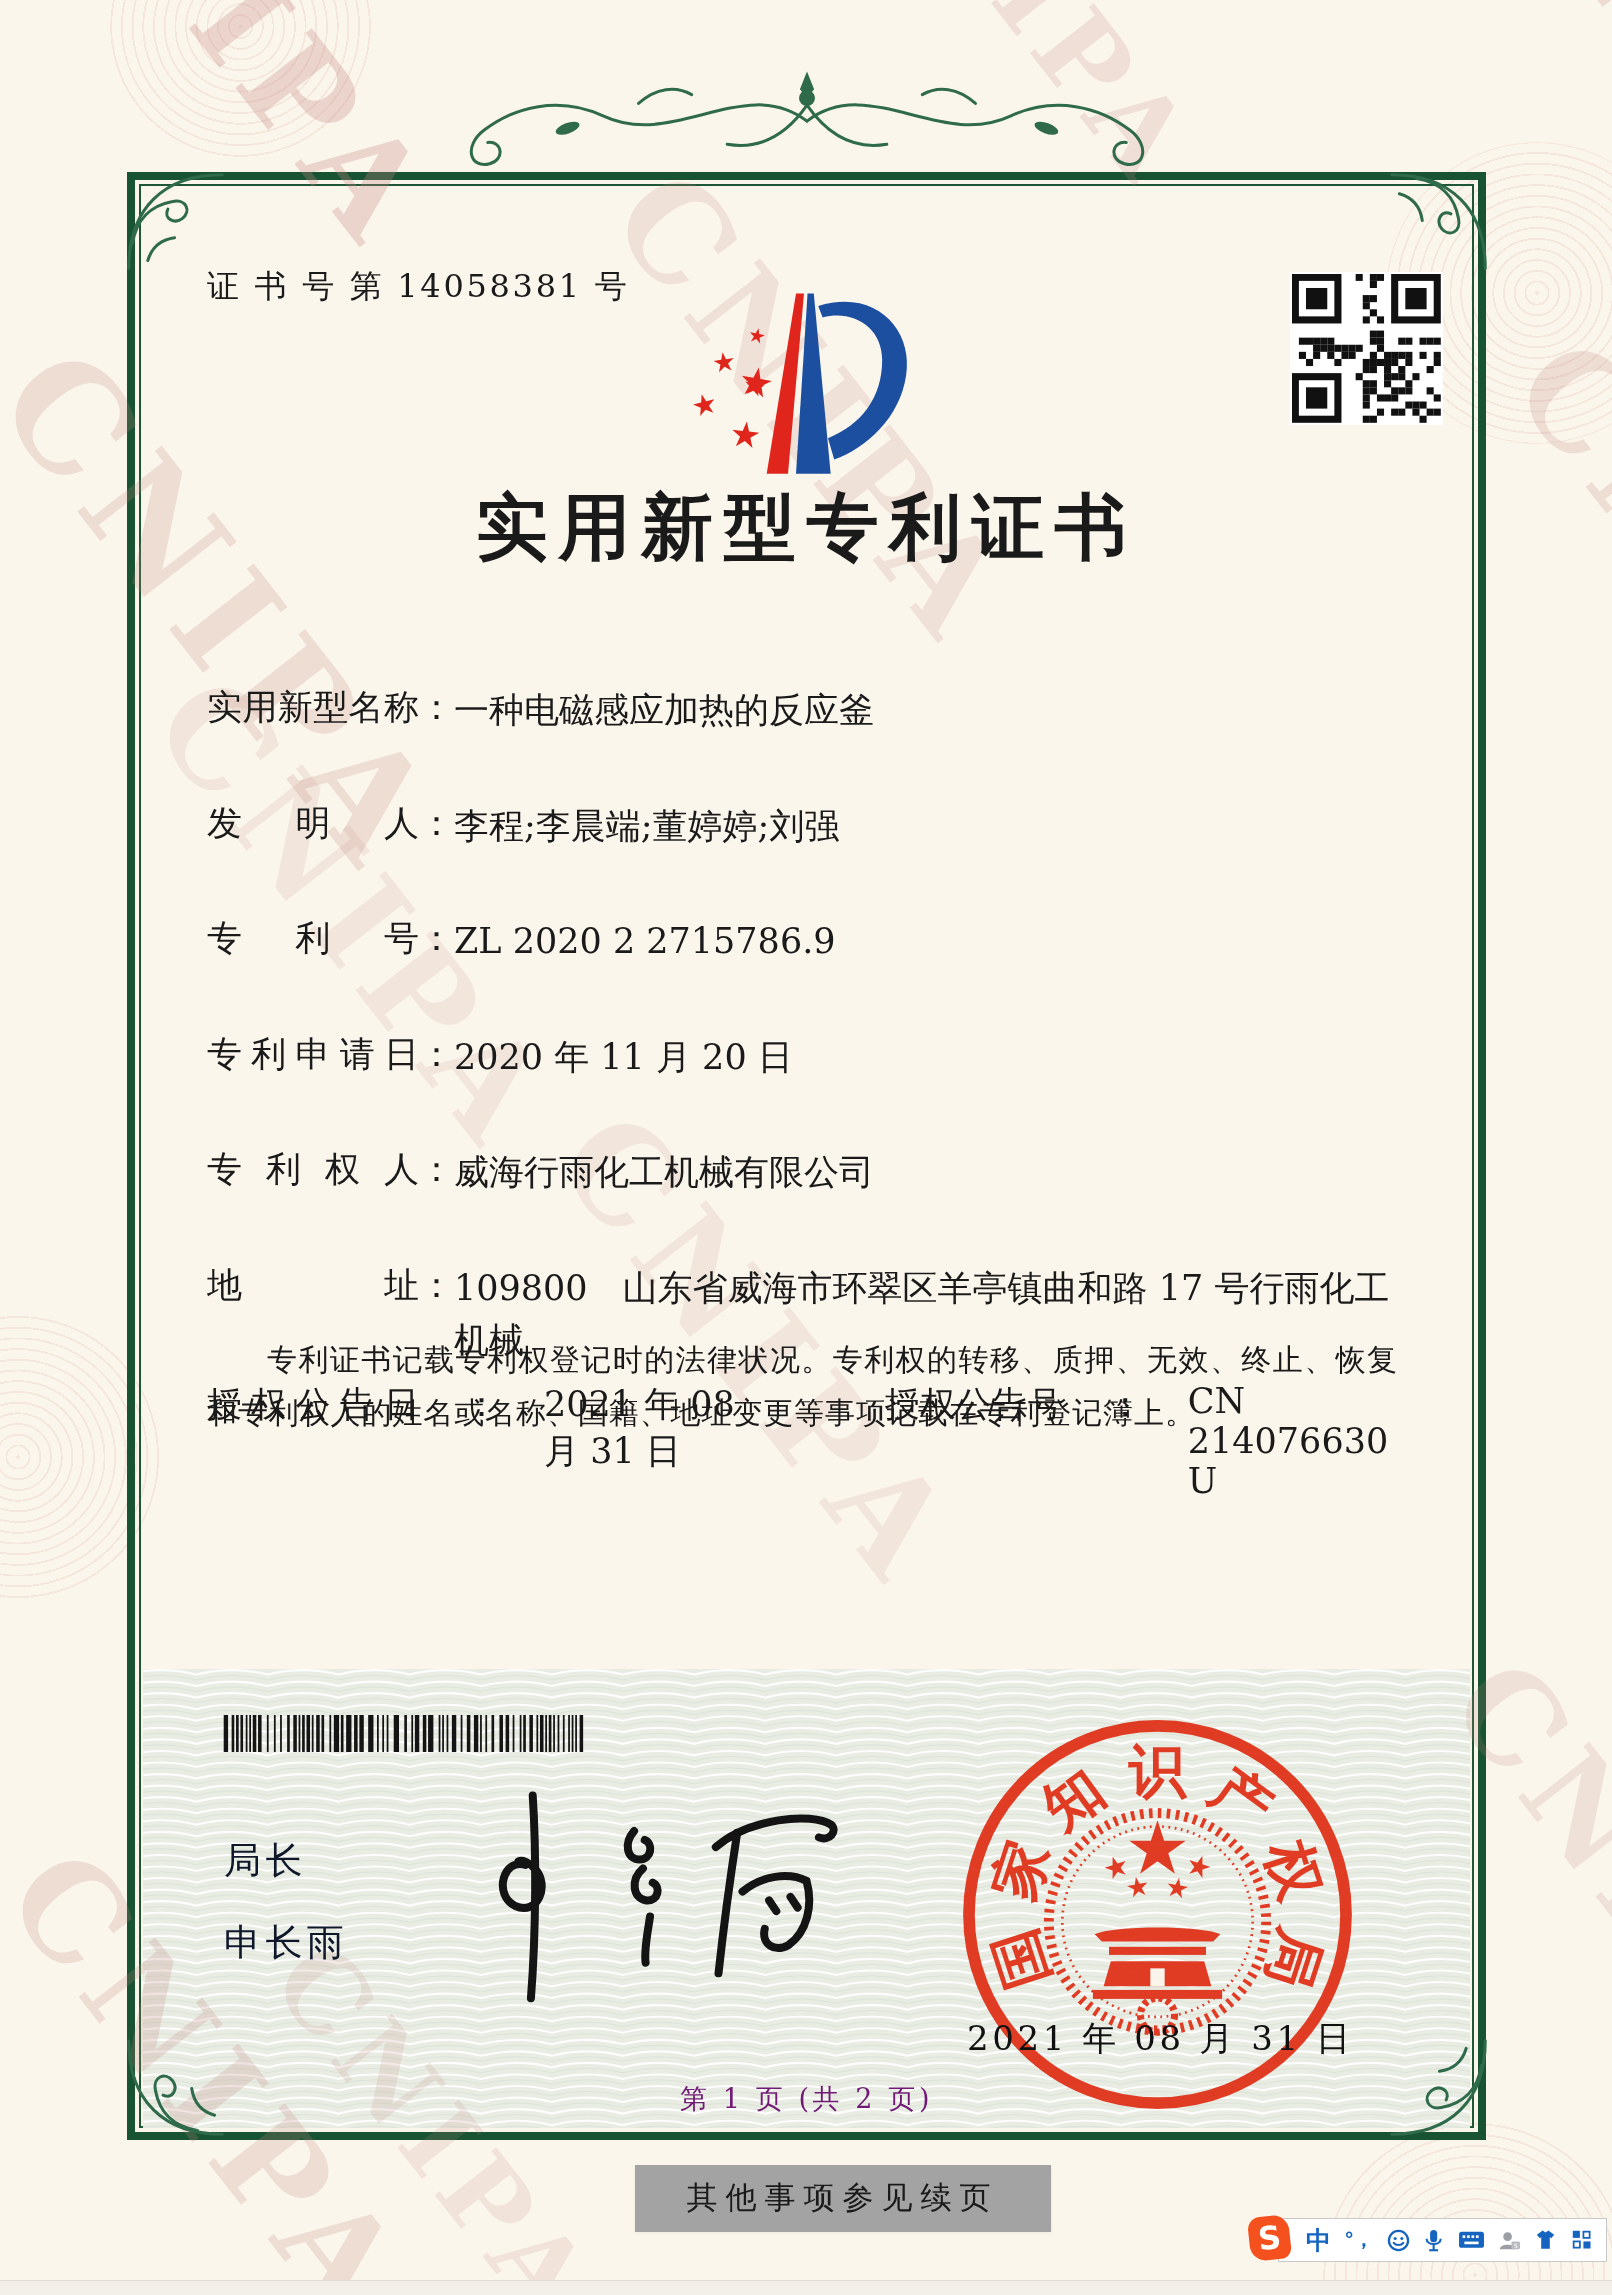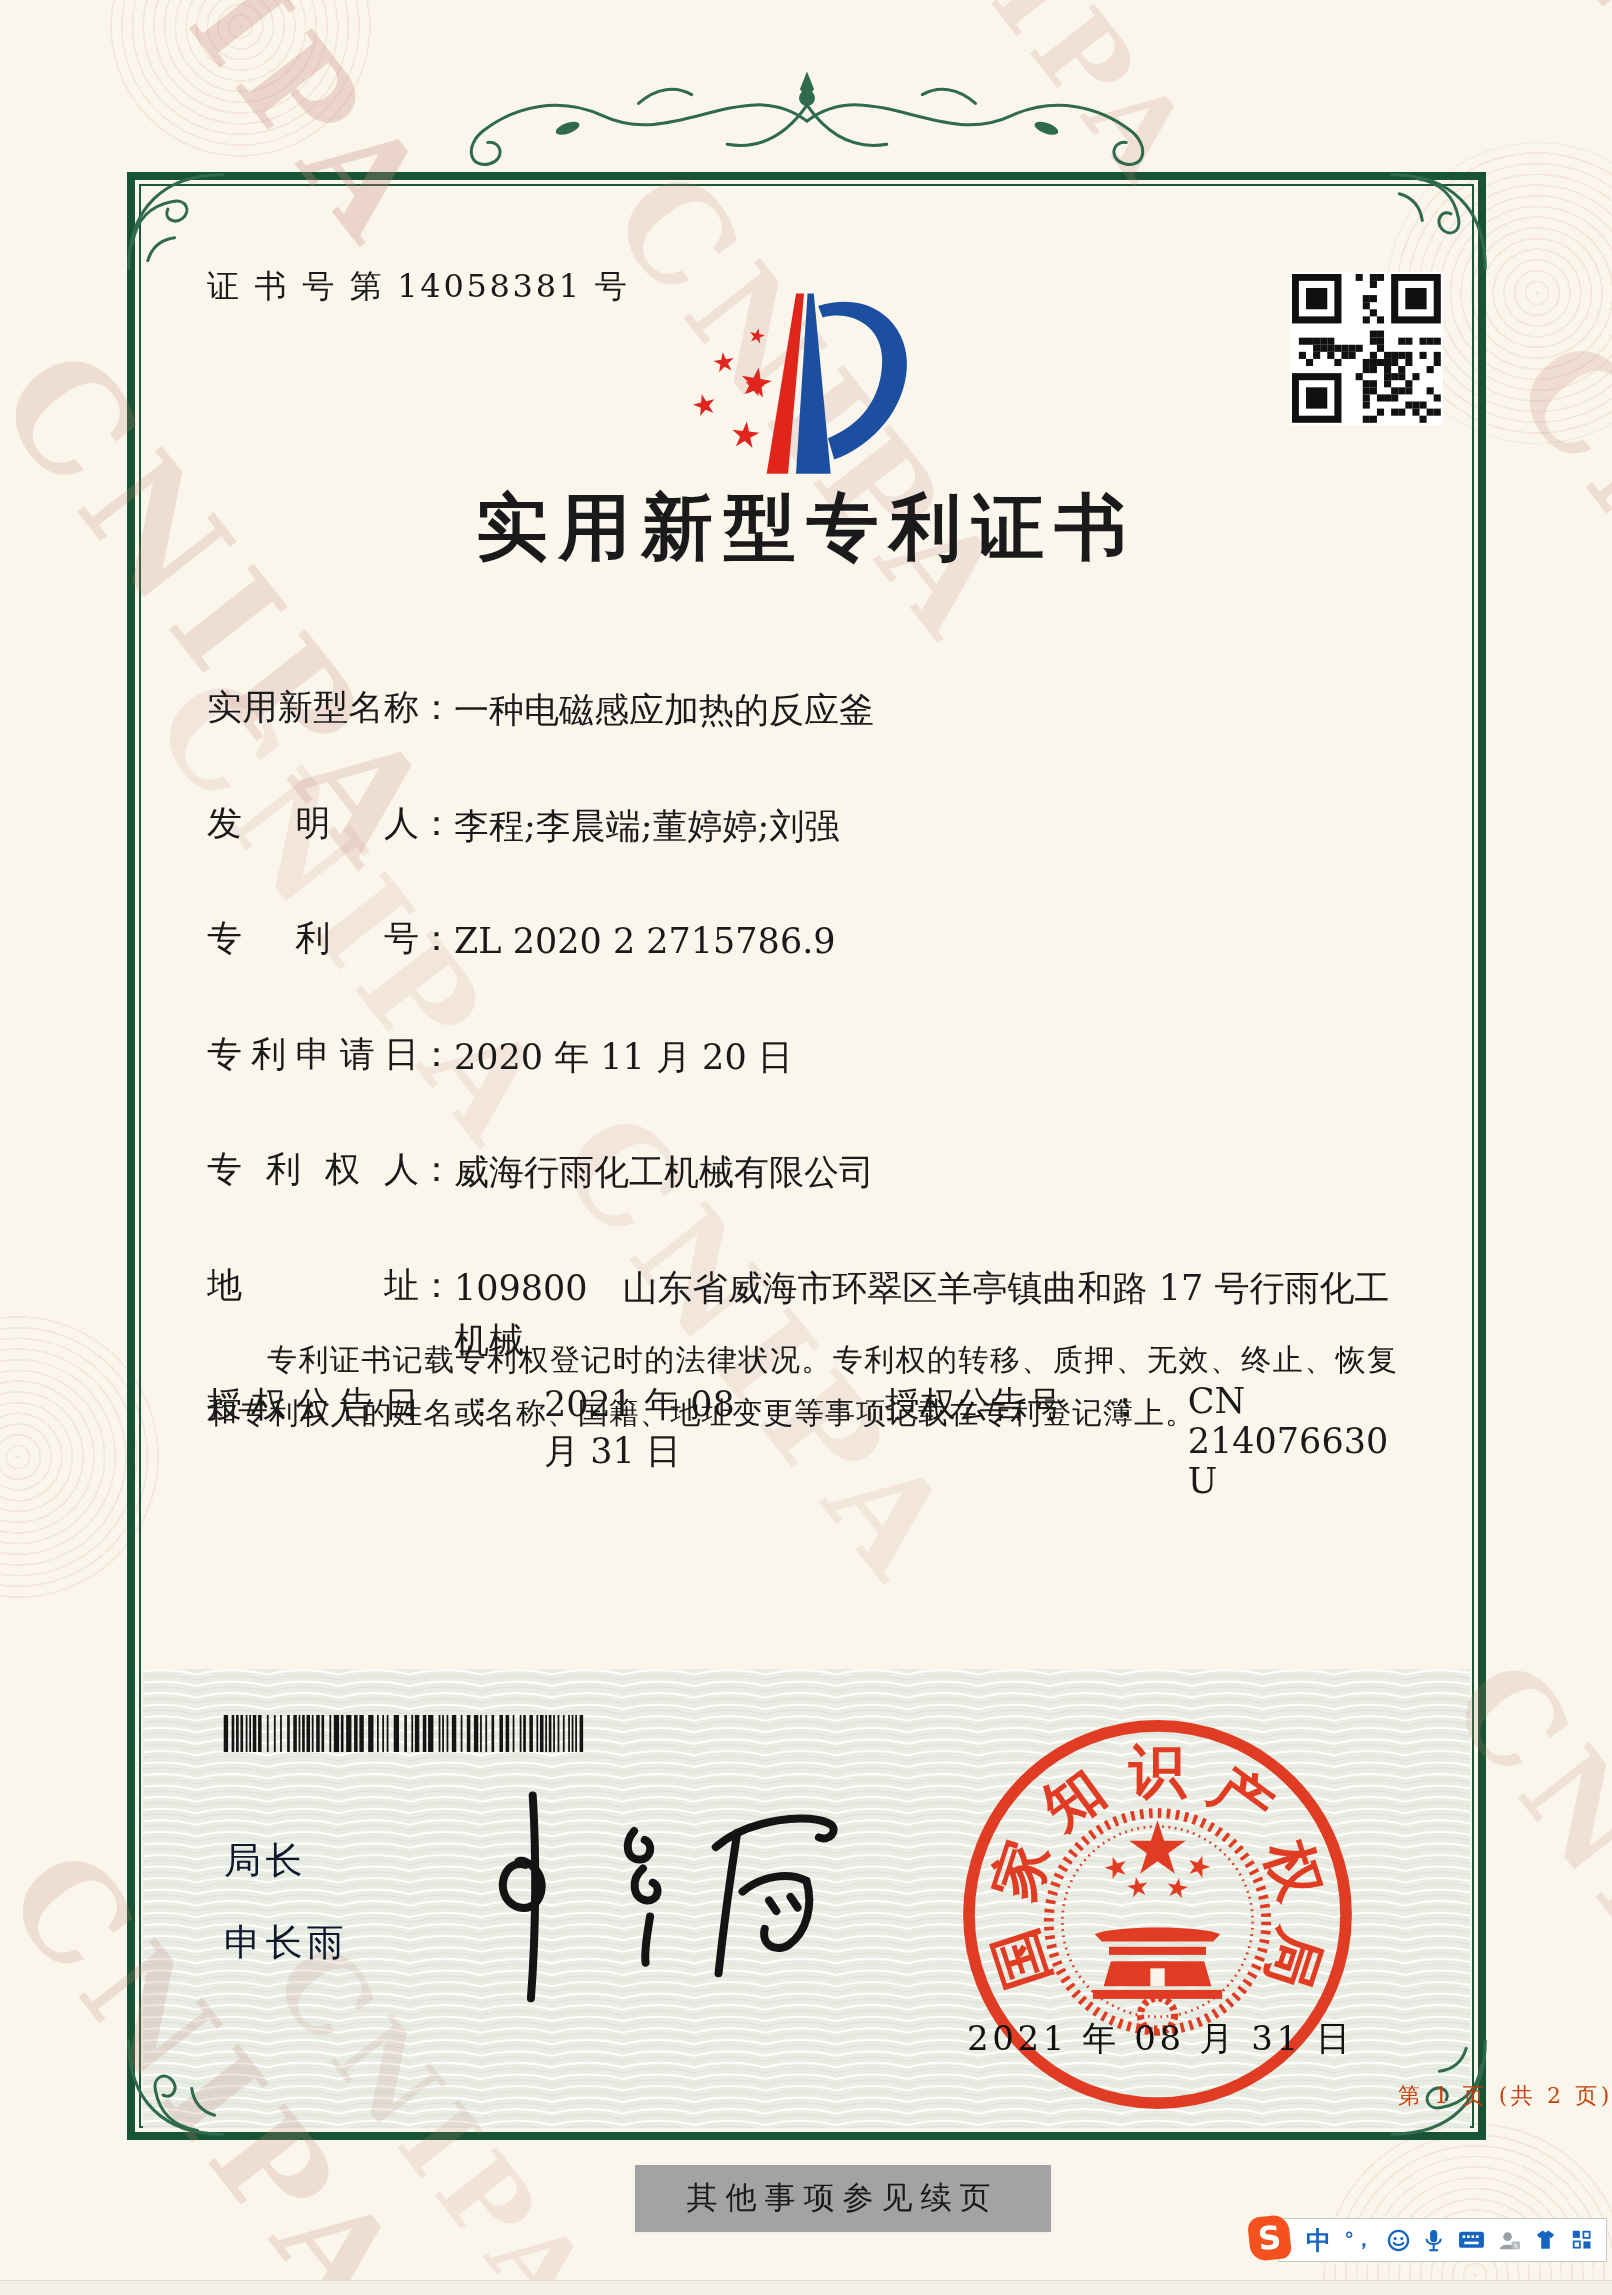--- a/index.html
+++ b/index.html
@@ -38,22 +38,22 @@
          text-align:justify;z-index:2;letter-spacing:0.9px;}
   #paras p{margin:0;text-indent:2em;}
   
   #band{position:absolute;left:143px;top:1669px;width:1327px;height:459px;z-index:0;background:#e8ece3;}
   #barcode{position:absolute;left:222px;top:1715px;z-index:2;}
   .director{position:absolute;left:224px;font-family:"DejaVu Sans",sans-serif;font-weight:500;
             font-size:37px;letter-spacing:4.4px;z-index:2;color:#0f172a;}
   #signature{position:absolute;left:449px;top:1776px;z-index:2;}
   #seal{position:absolute;left:951px;top:1708px;z-index:3;opacity:.94;}
   #seal-date{position:absolute;left:967px;top:2016px;font-size:34px;letter-spacing:3.6px;z-index:4;color:#101010;}
-  #page-num{position:absolute;left:0;width:100%;top:2081px;text-align:right;font-size:22px;
-            letter-spacing:3.6px;z-index:2;color:#c2410c;}
+  #page-num{position:absolute;left:0;width:100%;top:2081px;text-align:center;font-size:27px;
+            letter-spacing:3.6px;z-index:2;color:#701a75;}
   #note-box{position:absolute;left:50%;top:2165px;transform:translateX(-50%) translateX(36px);
             background:#a3a3a3;padding:12.4px 52px;font-size:31px;letter-spacing:8px;z-index:2;
             box-shadow:0 0.9px 3.6px rgba(0,0,0,.07);}
   
   #bottom-strip{position:absolute;left:0;top:2280px;width:100%;height:15px;background:#f2f0e8;
                 border-top:0.9px solid #e2ddd0;z-index:1;}
   #ime-bar{position:absolute;left:1278px;top:2218px;height:44px;background:#fff;
            border:0.9px solid #c8c8c8;display:flex;align-items:center;gap:13.3px;
            padding:0 14.2px 0 27px;z-index:5;box-sizing:border-box;}
   #sogou-logo{position:absolute;left:-30px;top:-2.7px;width:41px;height:44px;background:#f4511e;

